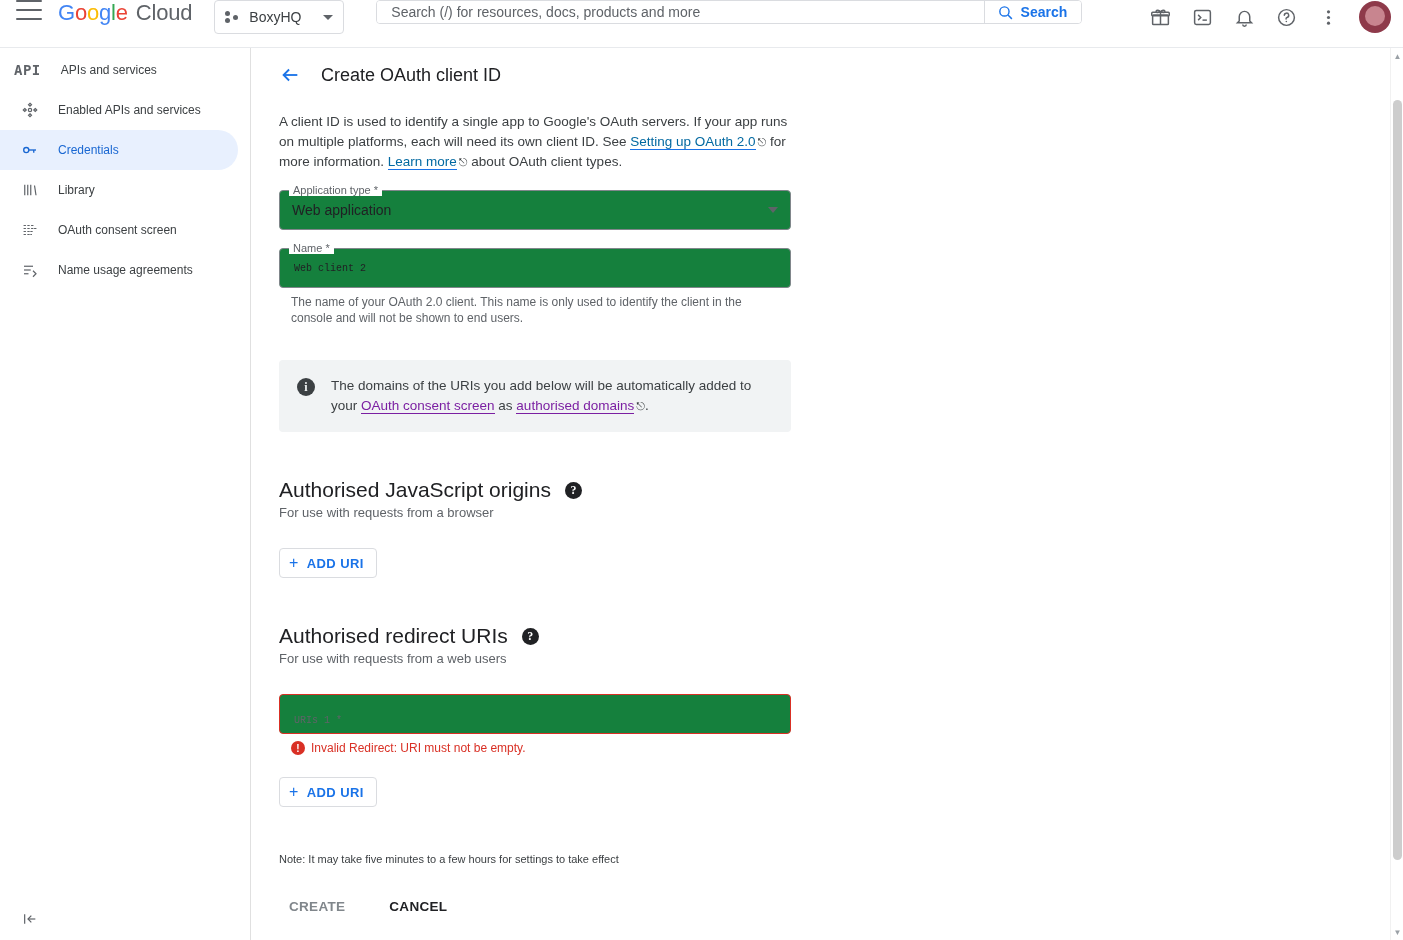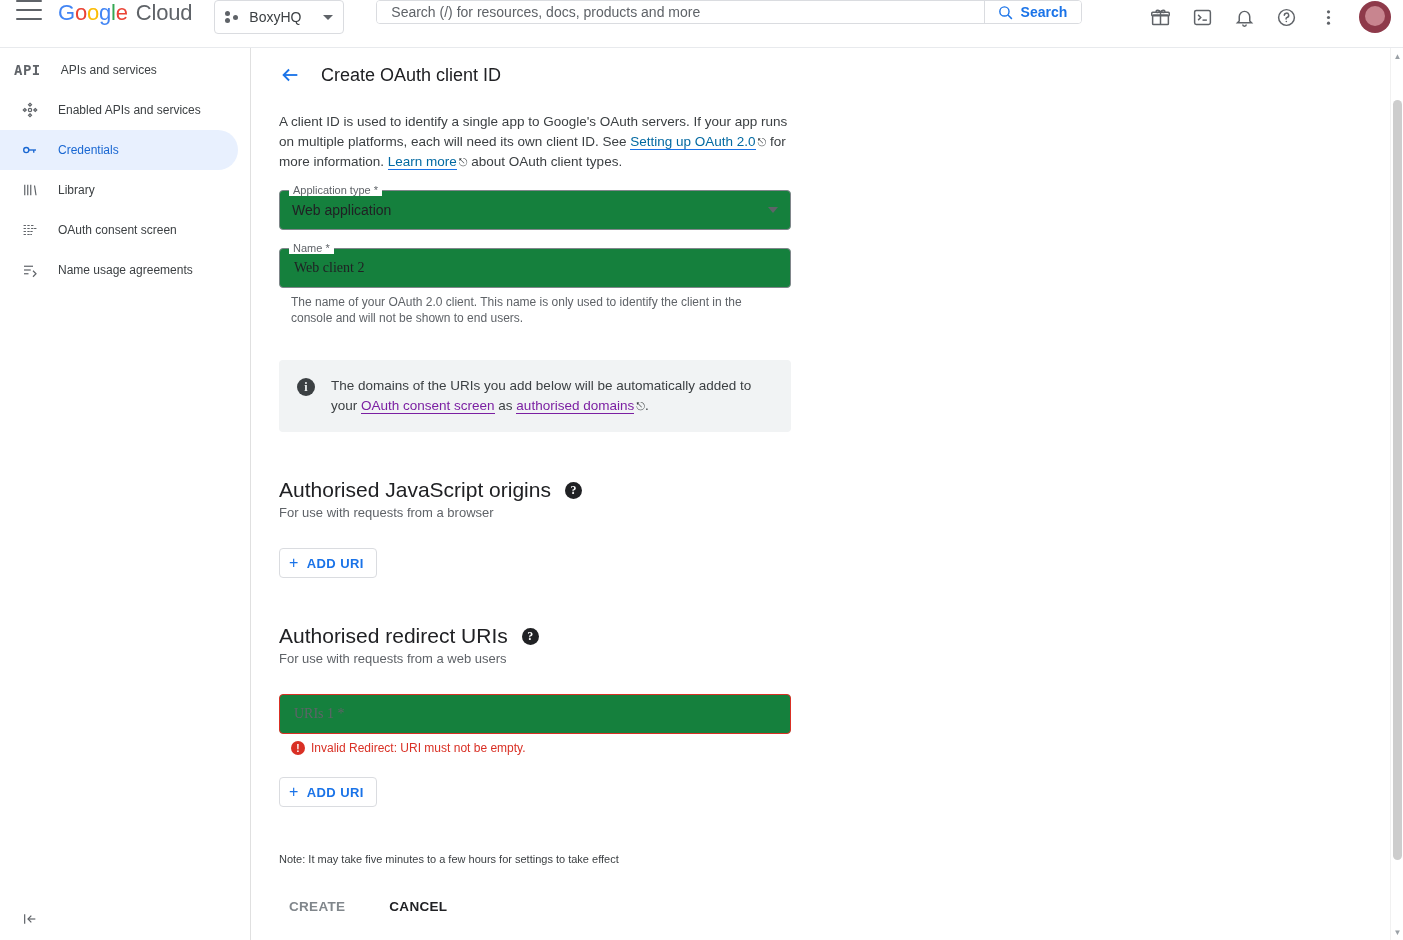--- a/index.html
+++ b/index.html
@@ -203,25 +203,25 @@
     color: #5f6368;
   }
   .field .arrow {
     margin-left: auto;
     width: 0; height: 0;
     border-left: 5px solid transparent; border-right: 5px solid transparent;
     border-top: 6px solid #5f6368;
   }
   .field input {
     border: none; outline: none; width: 100%;
-    font-size: 14px; color: #202124;
-    font-family: Liberation Serif, serif;
+    font-size: 10px; color: #202124;
+    font-family: Liberation Mono, monospace;
     background: transparent;
   }
-  .field.error { border-color: #d93025; }
+  .field.error { border-color: #d93025; align-items: flex-end; }
   .field.error input::placeholder { color: #5f6368; }
   .hint {
     font-size: 12px; color: #5f6368; line-height: 16px;
     max-width: 460px;
     margin: 6px 0 0 12px;
   }
   .errmsg {
     display: flex; align-items: center; gap: 6px;
     color: #d93025; font-size: 12px;
     margin: 7px 0 0 12px;

